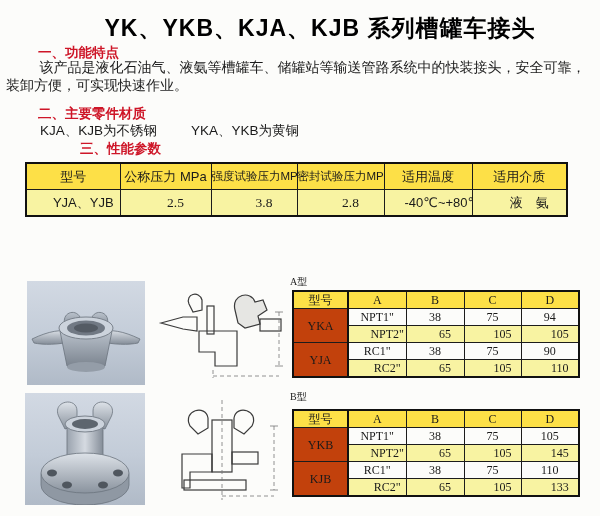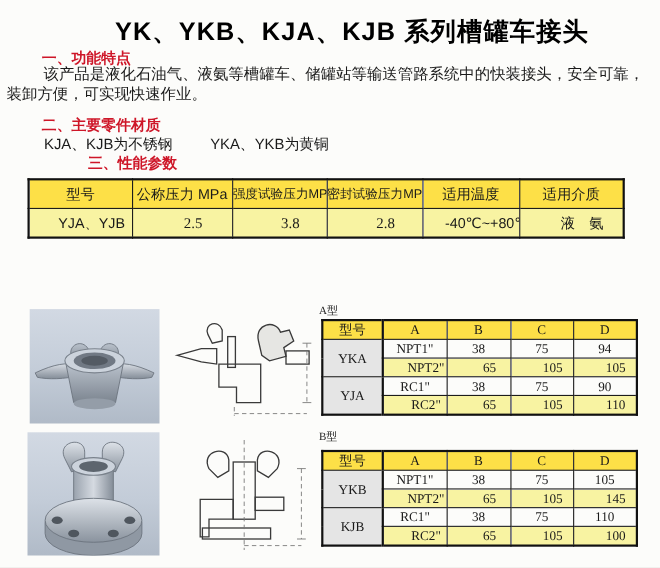--- a/index.html
+++ b/index.html
@@ -28,21 +28,21 @@
   .hdr{background:#fde047;}
   .yel{background:#f8f3a2;padding-left:20px;}
 
   .perf{top:162px;left:25px;width:541px;font-size:13px;}
   .perf th,.perf td{height:25px;font-weight:normal;}
   .perf .num{font-family:"Liberation Serif","DejaVu Serif",serif;font-size:13.5px;}
   .perf th.small{font-size:11.5px;}
 
   .dim{width:286px;font-size:12px;font-family:"Liberation Serif","DejaVu Serif",serif;}
   .dim th,.dim td{height:16px;line-height:16px;font-weight:normal;}
-  .dim td.model{background:#e5e5e5;}
+  .dim td.model{background:#c2410c;}
   .dim th:first-child,.dim td.model{border-right:2px solid #111;}
   .tableA{top:290px;left:292px;}
   .tableB{top:409px;left:292px;}
   .typelabel{font-size:10px;color:#222;font-family:Liberation Serif, serif;}
   .labA{top:275px;left:290px;}
   .labB{top:390px;left:290px;}
 
   .photo{background:linear-gradient(180deg,#d2d9e3 0%,#c3ccd8 55%,#b0bac7 100%);}
   .photo1{top:281px;left:27px;width:118px;height:104px;}
   .photo2{top:393px;left:25px;width:120px;height:112px;}
@@ -276,18 +276,18 @@
       <td class="model" rowspan="2">KJB</td>
       <td>RC1"</td>
       <td>38</td>
       <td>75</td>
       <td>110</td>
     </tr>
     <tr>
       <td class="yel">RC2"</td>
       <td class="yel">65</td>
       <td class="yel">105</td>
-      <td class="yel">100</td>
+      <td class="yel">133</td>
     </tr>
   </tbody>
     </table>
 
 </div>
 
 </body></html>

